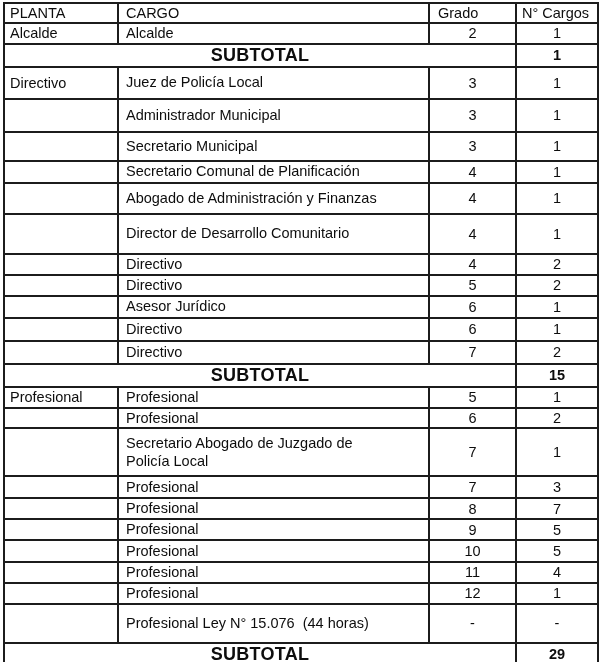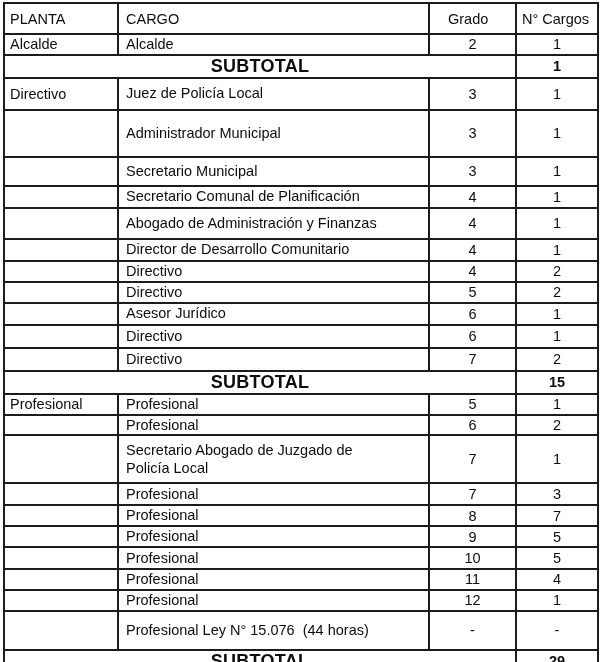--- a/index.html
+++ b/index.html
@@ -29,21 +29,21 @@
     vertical-align: middle;
     padding: 0;
     overflow: hidden;
   }
   th {
     font-weight: normal;
     text-align: left;
   }
   th.h-planta { padding-left: 5px; }
   th.h-cargo  { padding-left: 7px; }
-  th.h-grado  { padding-left: 18px; }
+  th.h-grado  { padding-left: 8px; }
   th.h-cargos { padding-left: 5px; }
 
   td.planta { padding-left: 5px; text-align: left; }
   td.cargo  { padding-left: 7px; padding-right: 4px; text-align: left;
               white-space: pre-wrap; line-height: 1.3; }
   td.grado, td.cargos { text-align: center; }
 
   td.subtotal-label {
     text-align: center;
     font-weight: bold;
@@ -61,21 +61,21 @@
 
 <div class="page">
   <table class="staff-table">
     <colgroup>
       <col style="width:114px">
       <col style="width:311px">
       <col style="width:87px">
       <col style="width:82px">
     </colgroup>
     <thead>
-      <tr style="height:31px">
+      <tr style="height:20px">
         <th class="h-planta">PLANTA</th>
         <th class="h-cargo">CARGO</th>
         <th class="h-grado">Grado</th>
         <th class="h-cargos">N° Cargos</th>
       </tr>
     </thead>
     <tbody>
         <tr style="height: 19px;">
           <td class="planta">Alcalde</td>
           <td class="cargo">Alcalde</td>
@@ -85,21 +85,21 @@
         <tr style="height: 20px;">
           <td colspan="3" class="subtotal-label">SUBTOTAL</td>
           <td class="subtotal-value">1</td>
         </tr>
         <tr style="height: 32px;">
           <td class="planta">Directivo</td>
           <td class="cargo">Juez de Policía Local</td>
           <td class="grado">3</td>
           <td class="cargos">1</td>
         </tr>
-        <tr style="height: 47px;">
+        <tr style="height: 33px;">
           <td class="planta"></td>
           <td class="cargo">Administrador Municipal</td>
           <td class="grado">3</td>
           <td class="cargos">1</td>
         </tr>
         <tr style="height: 29px;">
           <td class="planta"></td>
           <td class="cargo">Secretario Municipal</td>
           <td class="grado">3</td>
           <td class="cargos">1</td>
@@ -109,21 +109,21 @@
           <td class="cargo">Secretario Comunal de Planificación</td>
           <td class="grado">4</td>
           <td class="cargos">1</td>
         </tr>
         <tr style="height: 31px;">
           <td class="planta"></td>
           <td class="cargo">Abogado de Administración y Finanzas</td>
           <td class="grado">4</td>
           <td class="cargos">1</td>
         </tr>
-        <tr style="height: 22px;">
+        <tr style="height: 40px;">
           <td class="planta"></td>
           <td class="cargo">Director de Desarrollo Comunitario</td>
           <td class="grado">4</td>
           <td class="cargos">1</td>
         </tr>
         <tr style="height: 21px;">
           <td class="planta"></td>
           <td class="cargo">Directivo</td>
           <td class="grado">4</td>
           <td class="cargos">2</td>

